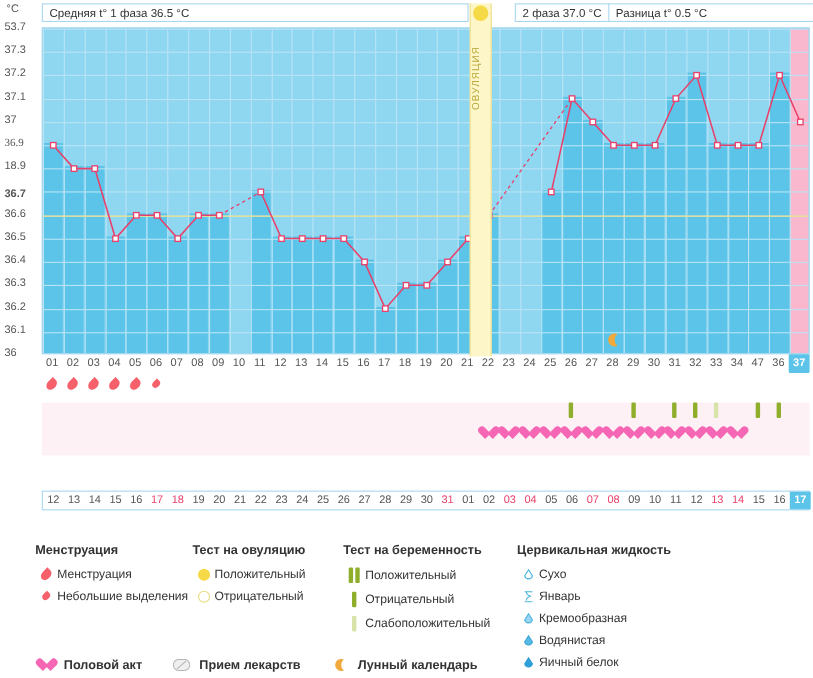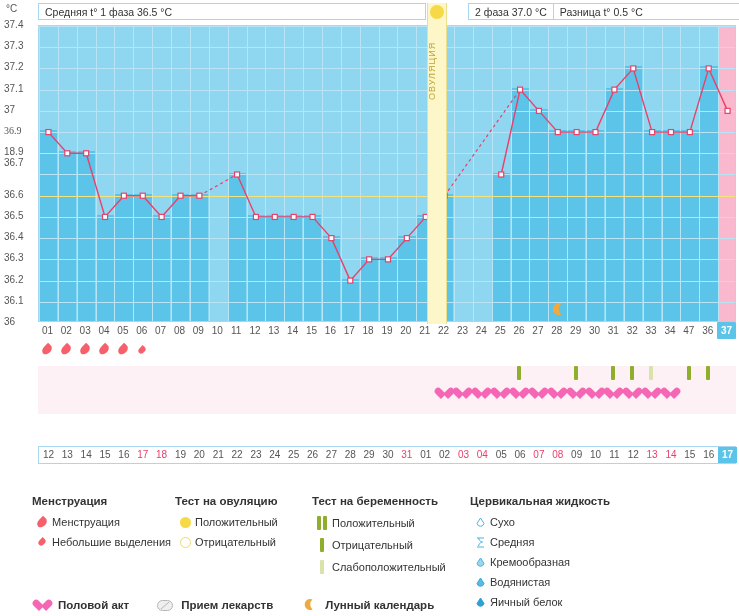--- a/index.html
+++ b/index.html
@@ -81,40 +81,40 @@
   .month-row { position:absolute; left:38px; top:464px; width:698px; height:16px; font-size:10.5px; color:#555; }
   .month-lbl { position:absolute; top:0; }
   .month-div { position:absolute; top:-18px; width:1px; height:34px; background:#a8d8ef; }
 
   
   .legend { position:absolute; left:0; top:495px; width:661px; height:121px; }
   .lg-col { position:absolute; top:0; }
   .lg-title { font-weight:bold; font-size:11.5px; color:#333; margin-bottom:9px; }
   .lg-item { display:flex; align-items:center; margin-bottom:8px; font-size:11px; color:#333; }
   .lg-ico { width:20px; display:flex; justify-content:center; align-items:center; }
-  .bottom-legend { position:absolute; left:0; top:598px; width:739px; display:flex; align-items:flex-end; font-size:11.5px; }
+  .bottom-legend { position:absolute; left:0; top:598px; width:739px; display:flex; align-items:center; font-size:11.5px; }
   .bl-item { display:flex; align-items:center; margin-right:26px; font-weight:bold; color:#333; }
   .bl-item .lg-ico { margin-right:6px; }
   .circ { width:11px; height:11px; border-radius:50%; display:inline-block; }
 </style>
 </head>
 <body>
 
 <div class="chart-wrap">
 
   <div class="y-unit">°C</div>
   <div id="y-labels">
-      <div class="y-lab" style="top: 19px;">37.4</div>
+      <div class="y-lab" style="top: 19px;">53.7</div>
       <div class="y-lab" style="top: 40.2143px;">37.3</div>
       <div class="y-lab" style="top: 61.4286px;">37.2</div>
       <div class="y-lab" style="top: 82.6429px;">37.1</div>
       <div class="y-lab" style="top: 103.857px;">37</div>
       <div class="y-lab" style="top: 125.071px; font-family: Liberation Serif, serif;">36.9</div>
       <div class="y-lab" style="top: 146.286px;">18.9</div>
-      <div class="y-lab" style="top: 157px;">36.7</div>
+      <div class="y-lab" style="top: 171px; font-weight: bold;">36.7</div>
       <div class="y-lab" style="top: 188.714px;">36.6</div>
       <div class="y-lab" style="top: 209.929px;">36.5</div>
       <div class="y-lab" style="top: 231.143px;">36.4</div>
       <div class="y-lab" style="top: 252.357px;">36.3</div>
       <div class="y-lab" style="top: 273.571px;">36.2</div>
       <div class="y-lab" style="top: 294.786px;">36.1</div>
       <div class="y-lab" style="top: 316px;">36</div>
     </div>
 
   <div class="phase-bar" id="phase1-bar">
@@ -443,21 +443,21 @@
           </svg>
       </span>
       <span>Сухо</span>
     </div>
     <div class="lg-item">
       <span class="lg-ico">
         <svg width="11" height="11" viewBox="0 0 11 11">
             <path d="M2 1h7M2 10h7M3.5 1c0 3 4 4 4 4s-4 1-4 4" fill="none" stroke="#4bb3e0" stroke-width="1"></path>
           </svg>
       </span>
-      <span>Средняя</span>
+      <span>Январь</span>
     </div>
     <div class="lg-item">
       <span class="lg-ico">
         <svg width="11" height="11" viewBox="0 0 11 11">
             <path d="M5.5 1 L9 6.5 A3.6 3.6 0 0 1 2 6.5 Z" fill="#9ad6ef" stroke="#4bb3e0" stroke-width="1"></path>
           </svg>
       </span>
       <span>Кремообразная</span>
     </div>
     <div class="lg-item">

